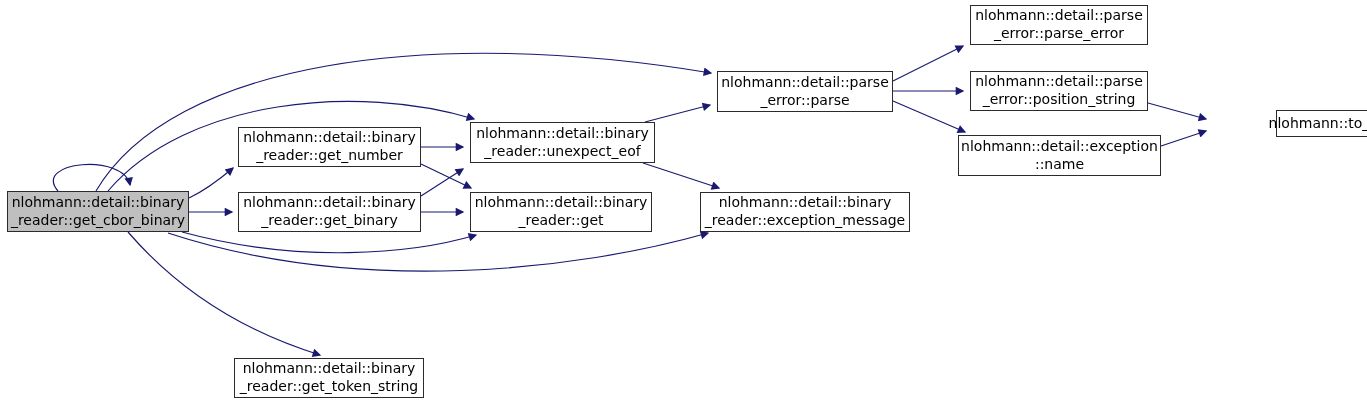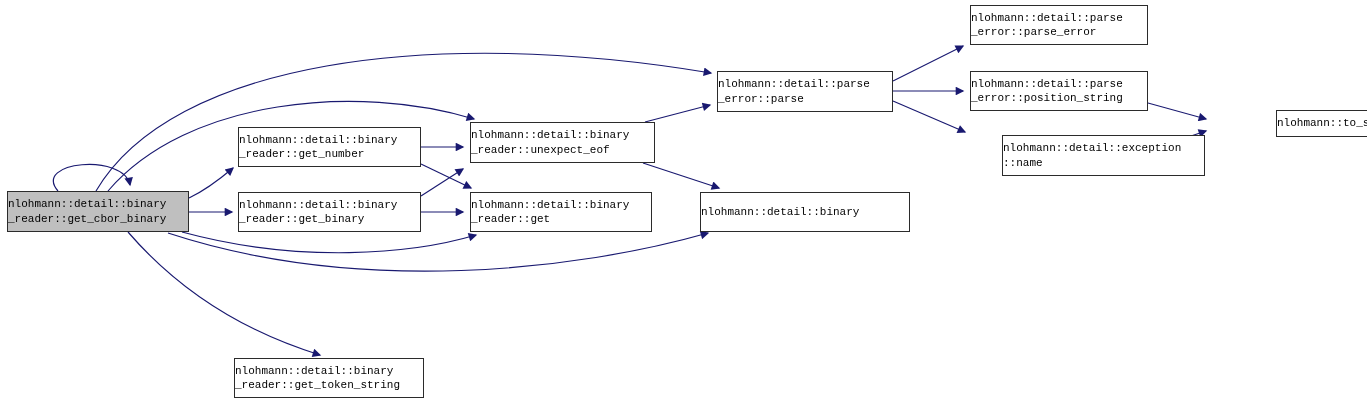--- a/index.html
+++ b/index.html
@@ -10,36 +10,36 @@
     --edge:#191970; --node-border:#2b2b2b; --node-fill:#ffffff; --highlight-fill:#bfbfbf; --background:#ffffff; --text:#000000;
   }
   #graph-canvas{position:absolute;left:0;top:0;width:1367px;height:405px;}
   .edge{fill:none;stroke:var(--edge);stroke-width:1.15px;}
   .arrowhead{fill:var(--edge);}
   .node{
     position:absolute;box-sizing:border-box;
     border:1px solid var(--node-border);
     background:var(--node-fill);
     color:var(--text);
-    display:flex;flex-direction:column;align-items:flex-start;justify-content:center;
-    font-size:11px;line-height:1.28;text-align:center;
-    white-space:nowrap;cursor:pointer;font-family:Liberation Mono, monospace;
+    display:flex;flex-direction:column;align-items:center;justify-content:center;
+    font-size:14px;line-height:1.28;text-align:center;
+    white-space:nowrap;cursor:pointer;
   }
   .node.highlight{background:var(--highlight-fill);}
   
   #n-get-cbor-binary   {left:7px;   top:191px; width:182px; height:41px;}
   #n-get-number        {left:238px; top:127px; width:183px; height:40px;}
   #n-get-binary        {left:238px; top:192px; width:183px; height:40px;}
   #n-unexpect-eof      {left:470px; top:122px; width:185px; height:41px;}
   #n-get               {left:470px; top:192px; width:182px; height:40px;}
   #n-create            {left:717px; top:71px;  width:176px; height:41px;}
   #n-exception-message {left:700px; top:192px; width:210px; height:40px;}
   #n-parse-error       {left:970px; top:5px;   width:178px; height:40px;}
   #n-position-string   {left:970px; top:71px;  width:178px; height:40px;}
-  #n-exception-name    {left:958px; top:135px; width:203px; height:41px;margin-left:44px;}
+  #n-exception-name    {left:958px; top:135px; width:203px; height:41px;}
   #n-to-string         {left:1276px;top:110px; width:126px; height:27px;}
   #n-get-token-string  {left:234px; top:358px; width:190px; height:40px;}
 </style>
 </head>
 <body style="--edge: #191970; --node-border: #2b2b2b; --node-fill: #ffffff; --highlight-fill: #bfbfbf; --background: #ffffff; --text: #000000;">
 
 <svg id="graph-canvas" viewBox="0 0 1367 405" xmlns="http://www.w3.org/2000/svg">
   <defs>
     <marker id="arrow" viewBox="0 0 10 10" refX="8.5" refY="5" markerWidth="9.5" markerHeight="7.5" orient="auto">
       <path class="arrowhead" d="M0,0 L10,5 L0,10 z"></path>
@@ -91,20 +91,21 @@
   <span>_reader::get</span>
 </div>
 
 <div class="node" id="n-create">
   <span>nlohmann::detail::parse</span>
   <span>_error::parse</span>
 </div>
 
 <div class="node" id="n-exception-message">
   <span>nlohmann::detail::binary</span>
+  <span>_reader::exception_message</span>
 </div>
 
 <div class="node" id="n-parse-error">
   <span>nlohmann::detail::parse</span>
   <span>_error::parse_error</span>
 </div>
 
 <div class="node" id="n-position-string">
   <span>nlohmann::detail::parse</span>
   <span>_error::position_string</span>

